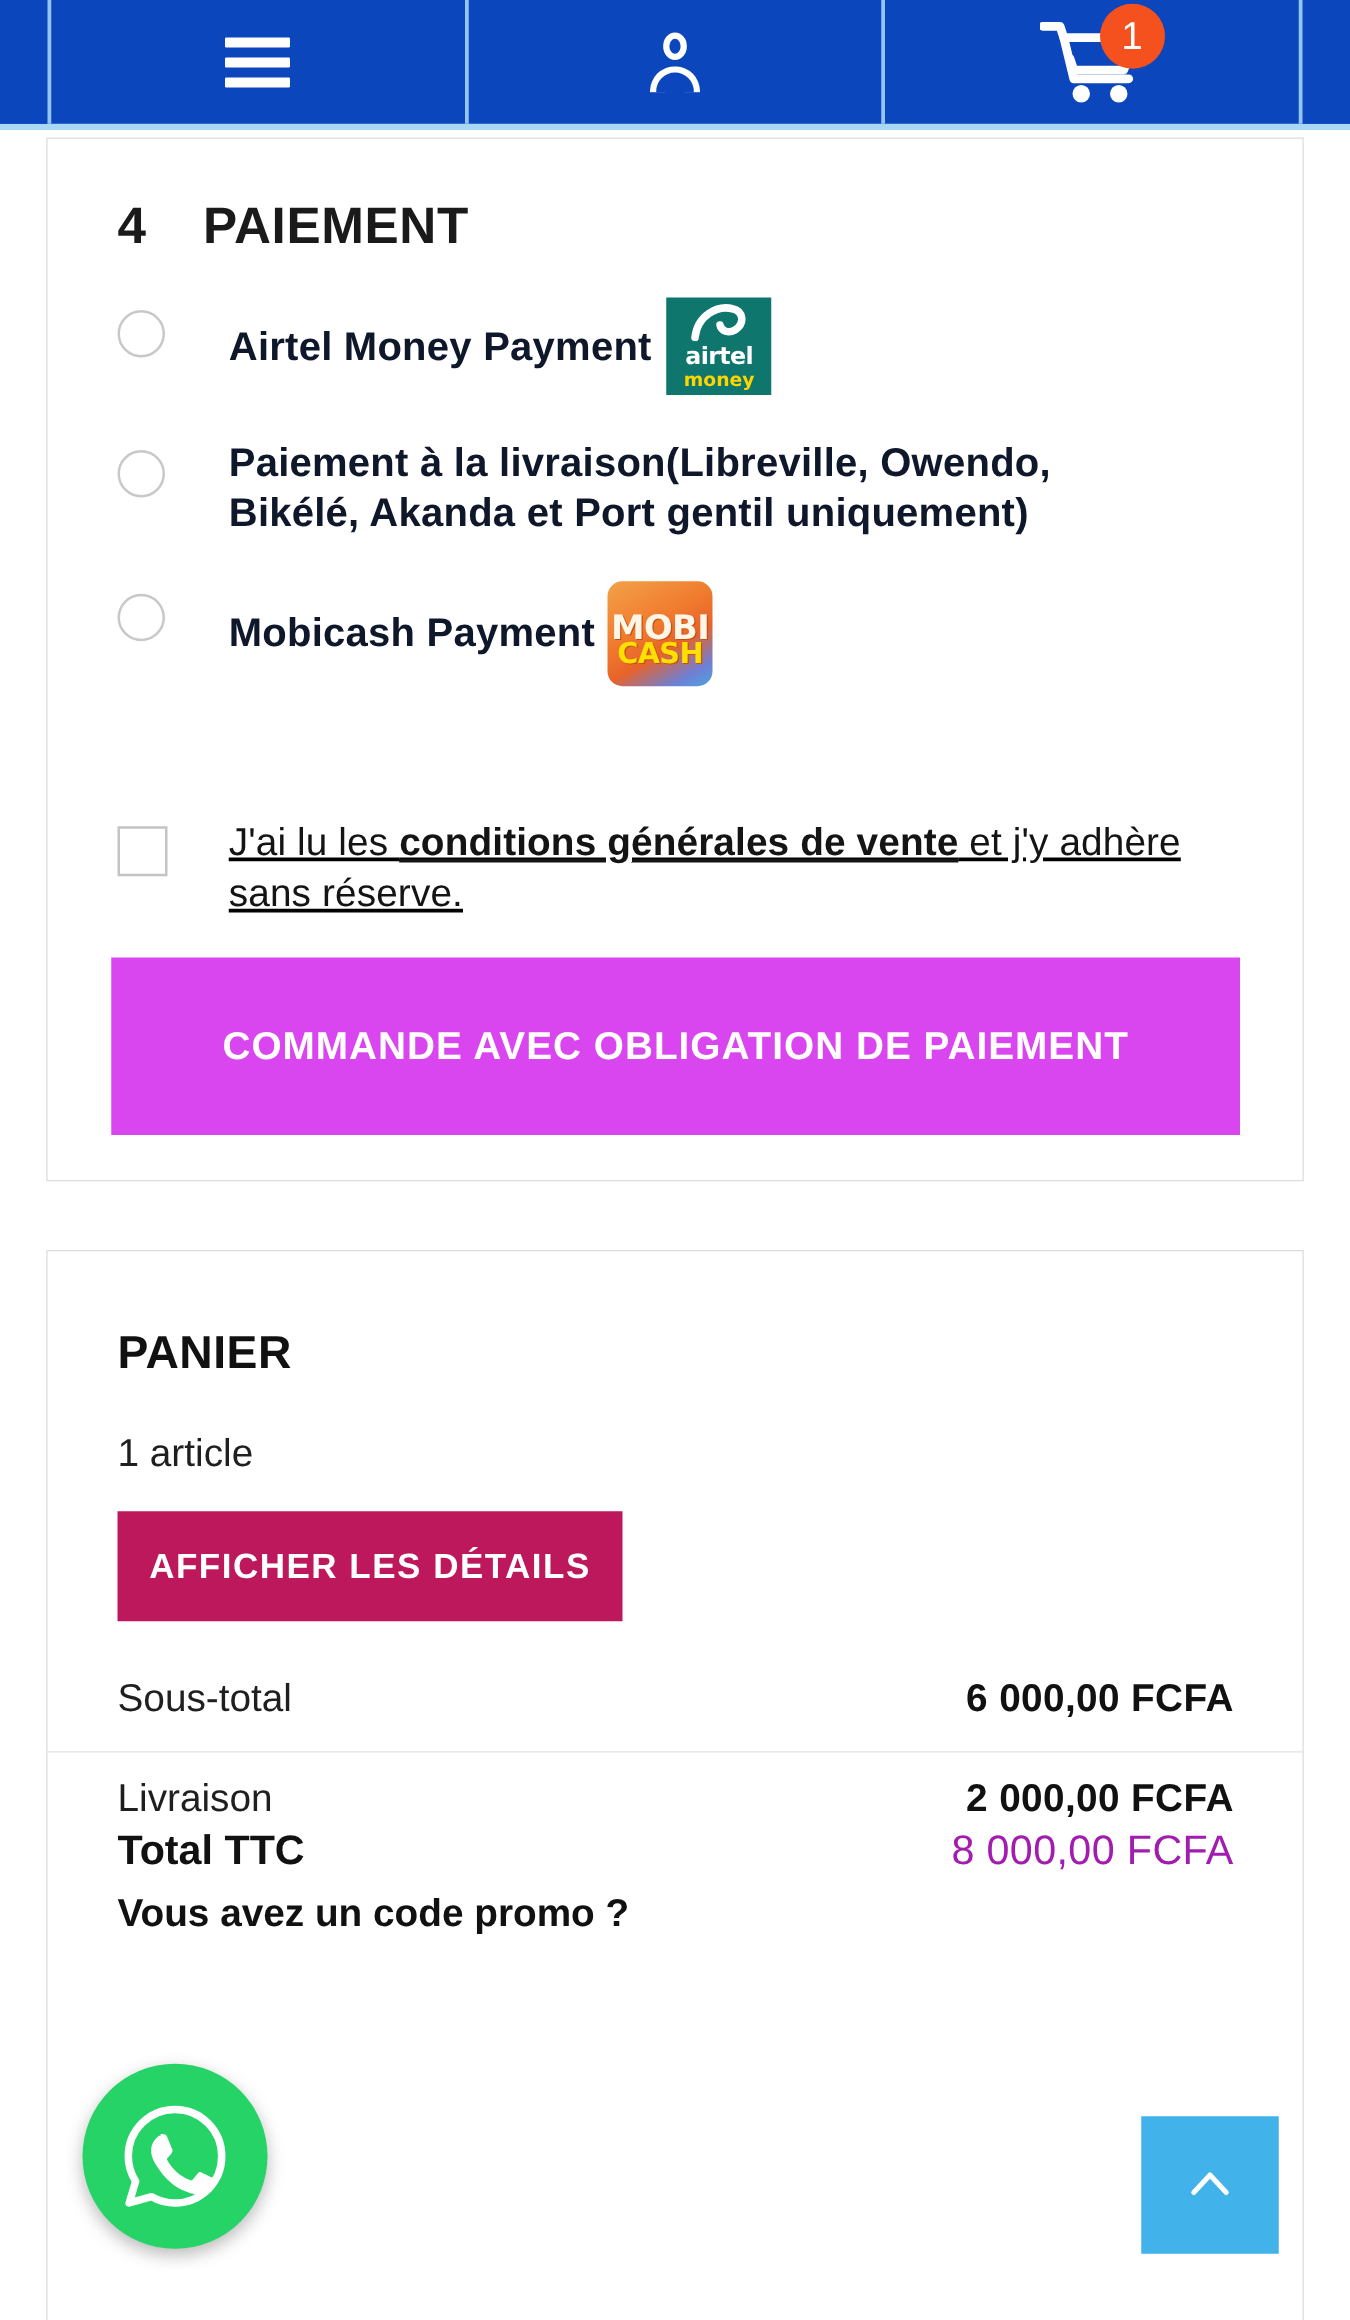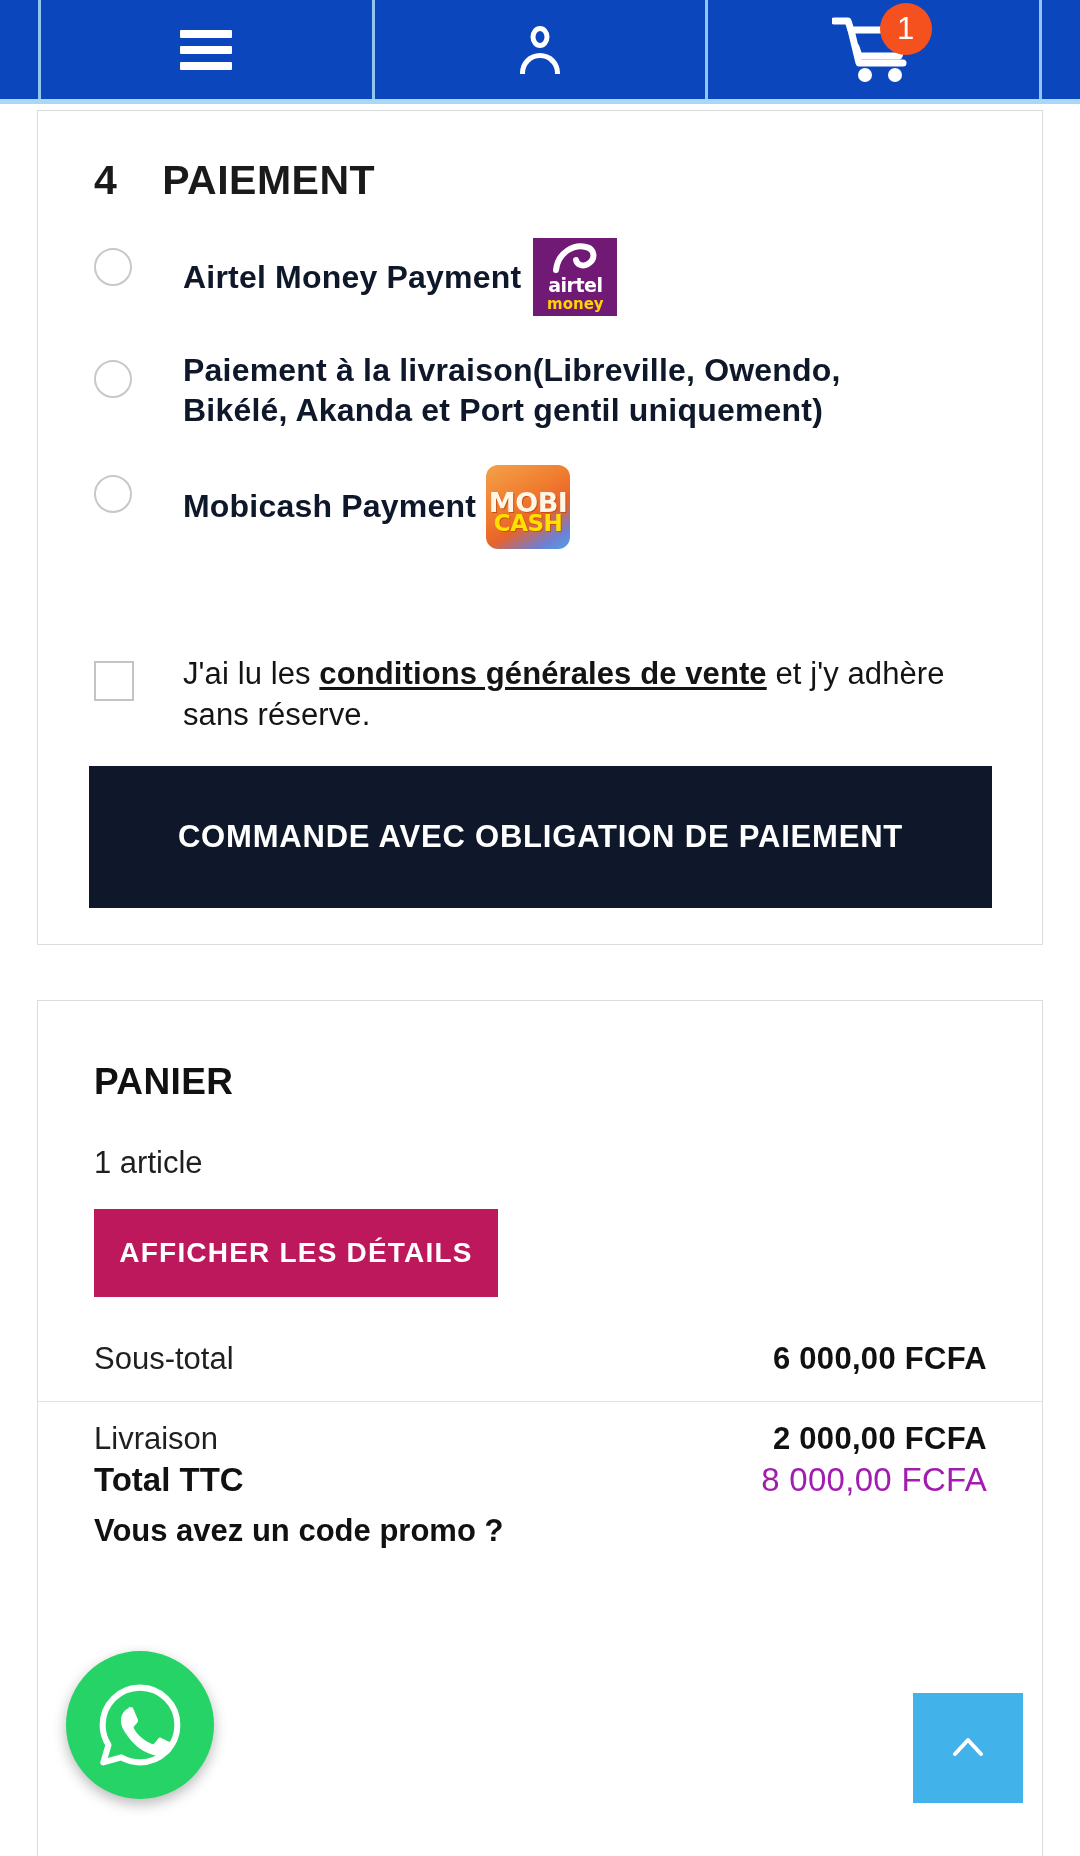--- a/index.html
+++ b/index.html
@@ -118,21 +118,21 @@
     letter-spacing: 0.2px;
     max-width: 760px;
     display: inline;
   }
   .opt-line { display: flex; align-items: center; flex-wrap: wrap; }
 
   
   .airtel-logo {
     display: inline-block;
     width: 84px; height: 78px;
-    background: #701a75;
+    background: #0f766e;
     margin-left: 12px;
     position: relative;
     vertical-align: middle;
     overflow: hidden;
   }
   .airtel-logo .swoosh {
     position: absolute; top: 5px; left: 50%; transform: translateX(-50%);
     width: 46px; height: 30px;
   }
   .airtel-logo .t1 {
@@ -169,20 +169,21 @@
     font-family: "DejaVu Sans", sans-serif; letter-spacing: -0.5px;
     text-shadow: 1px 1px 0 #c8500f;
   }
 
   
   .terms-row {
     display: flex;
     align-items: flex-start;
     padding-left: 56px;
     margin-top: 104px;
+    text-decoration: underline;
   }
   .chk {
     flex: 0 0 auto;
     width: 40px; height: 40px;
     border: 2px solid #c4c4c4;
     background: #fff;
     margin-top: 8px;
     margin-right: 49px;
   }
   .terms-text {
@@ -196,21 +197,21 @@
     color: #141414;
     font-weight: bold;
     text-decoration: underline;
     text-underline-offset: 3px;
   }
 
   .order-btn {
     position: absolute;
     left: 51px; top: 655px;
     width: 903px; height: 142px;
-    background: #0f172a;
+    background: #d946ef;
     border: none;
     color: #ffffff;
     font-size: 31px;
     font-weight: bold;
     letter-spacing: 0.8px;
     line-height: 1.25;
     font-family: "Liberation Sans", sans-serif;
     cursor: pointer;
     display: flex; align-items: center; justify-content: center;
     text-align: center;

